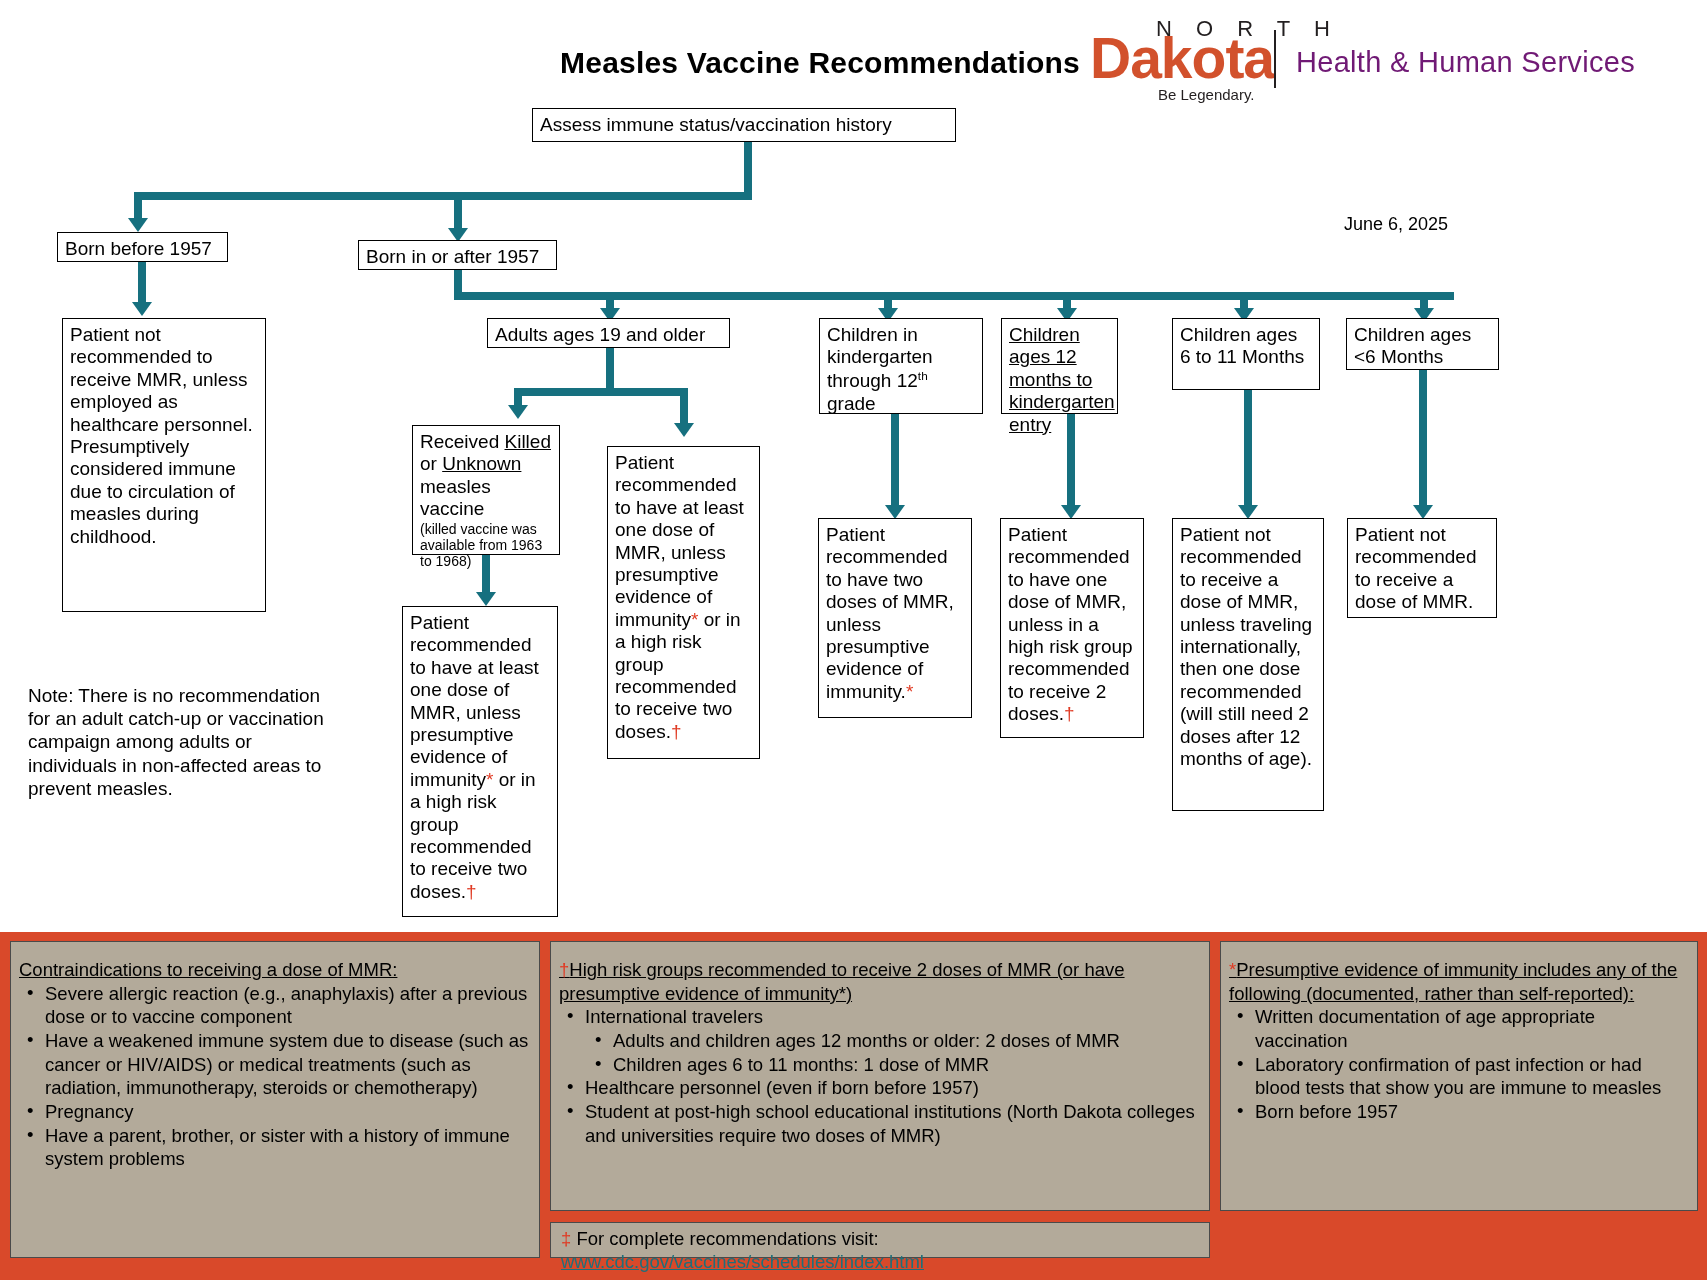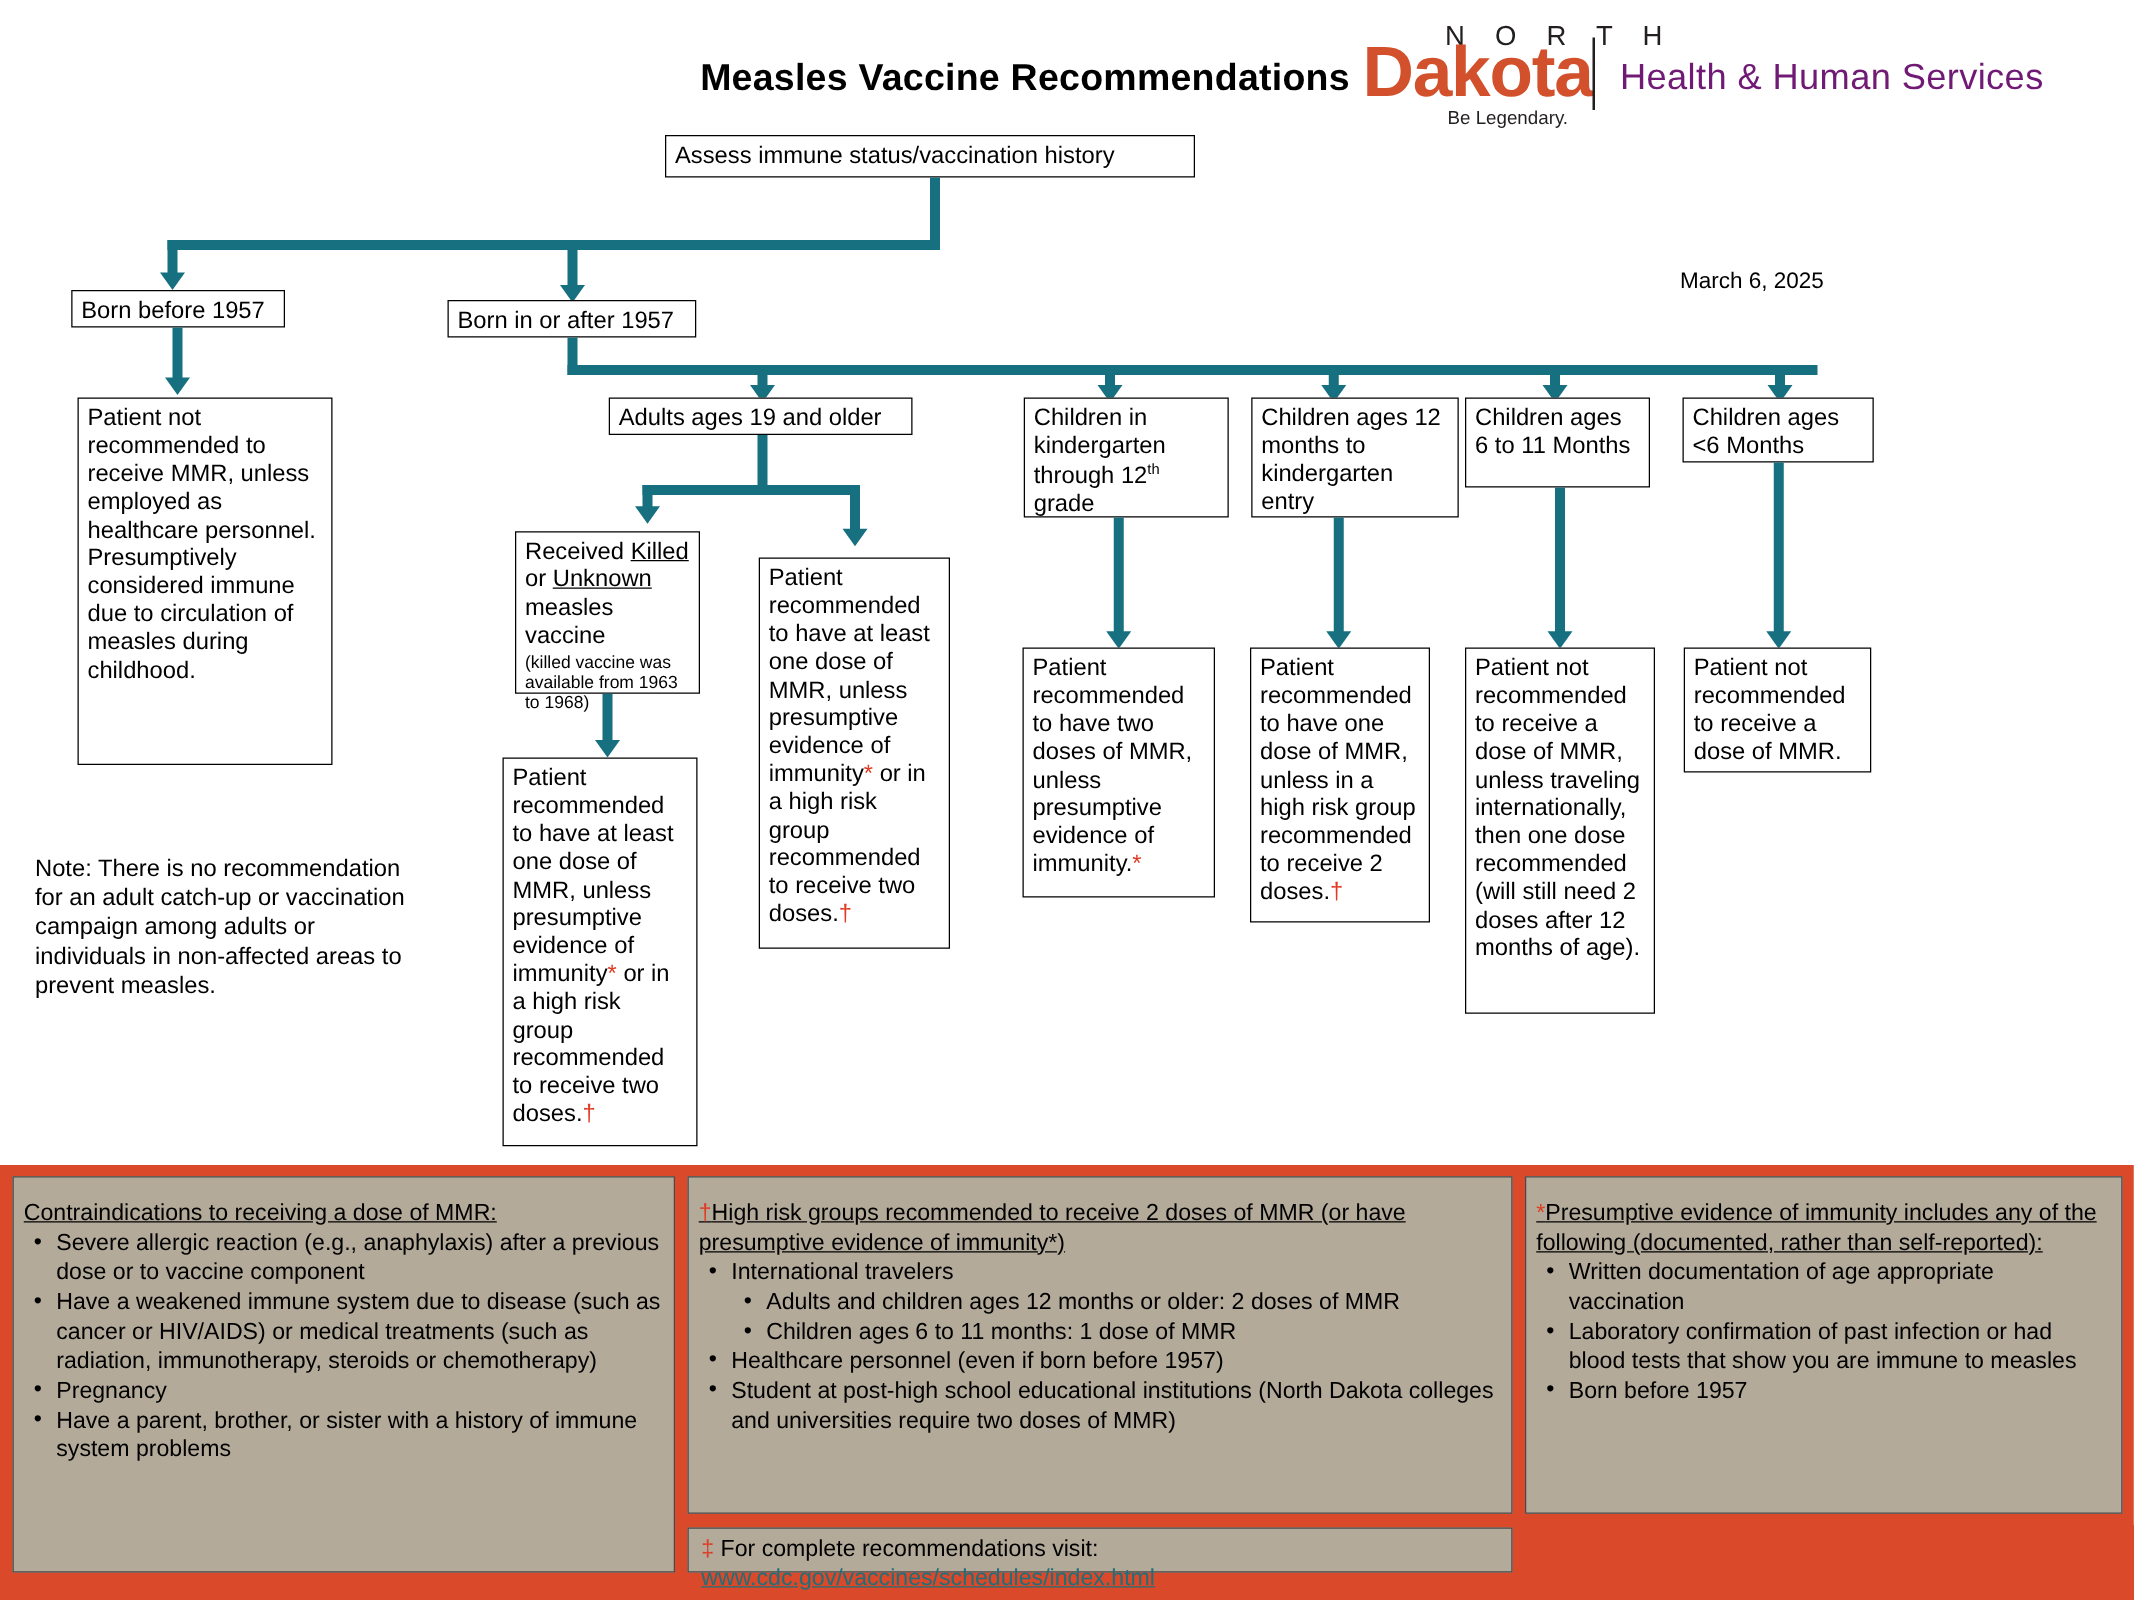--- a/index.html
+++ b/index.html
@@ -103,21 +103,21 @@
   <div class="title">Measles Vaccine Recommendations</div>
 
   <div class="logo">
     <div class="logo-north">N O R T H</div>
     <div class="logo-dakota">Dakota</div>
     <div class="logo-legendary">Be Legendary.</div>
     <div class="logo-divider"></div>
     <div class="logo-hhs">Health &amp; Human Services</div>
   </div>
 
-  <div class="date-label">March 6, 2025</div>
+  <div class="date-label">June 6, 2025</div>
 
   <div class="nbox" style="left:532px;top:108px;width:424px;height:34px;">Assess immune status/vaccination history</div>
 
   <div class="ln" style="left:744px;top:142px;width:8px;height:50px;"></div>
 
   <div class="ln" style="left:134px;top:192px;width:618px;height:8px;"></div>
 
   <div class="ln" style="left:134px;top:192px;width:8px;height:30px;"></div>
   <div class="arrow" style="left:128px;top:218px;"></div>
 
@@ -172,21 +172,21 @@
   </div>
 
   <div class="nbox" style="left:607px;top:446px;width:153px;height:313px;">
     <span>Patient recommended to have at least one dose of MMR, unless presumptive evidence of immunity</span><span class="mark">*</span><span> or in a high risk group recommended to receive two doses.</span><span class="mark">†</span>
   </div>
 
   <div class="nbox" style="left:819px;top:318px;width:164px;height:96px;">
     <span>Children in kindergarten through 12</span><span class="sup">th</span><span> grade</span>
   </div>
 
-  <div class="nbox" style="left:1001px;top:318px;width:166px;height:96px;">Children ages 12 months to kindergarten entry</div>
+  <div class="nbox" style="left:1001px;top:318px;width:117px;height:96px;text-decoration:underline;">Children ages 12 months to kindergarten entry</div>
 
   <div class="nbox" style="left:1172px;top:318px;width:148px;height:72px;">Children ages 6 to 11 Months</div>
 
   <div class="nbox" style="left:1346px;top:318px;width:153px;height:52px;">Children ages &lt;6 Months</div>
 
   <div class="ln" style="left:891px;top:414px;width:8px;height:94px;"></div>
   <div class="arrow" style="left:885px;top:505px;"></div>
 
   <div class="ln" style="left:1067px;top:414px;width:8px;height:94px;"></div>
   <div class="arrow" style="left:1061px;top:505px;"></div>

